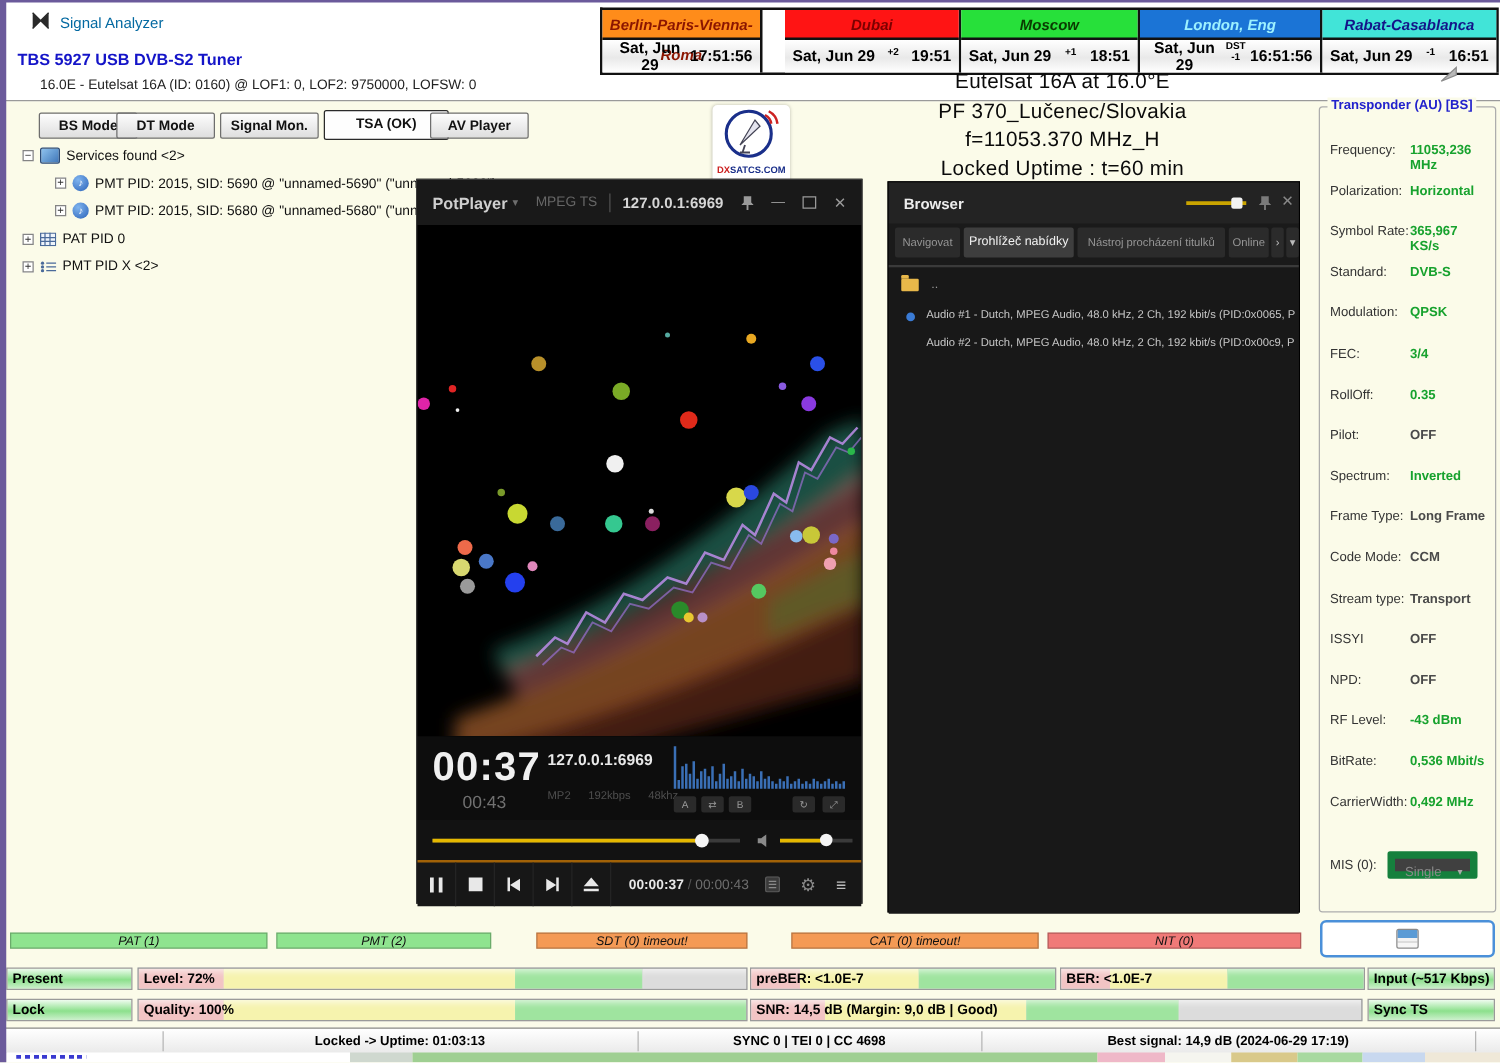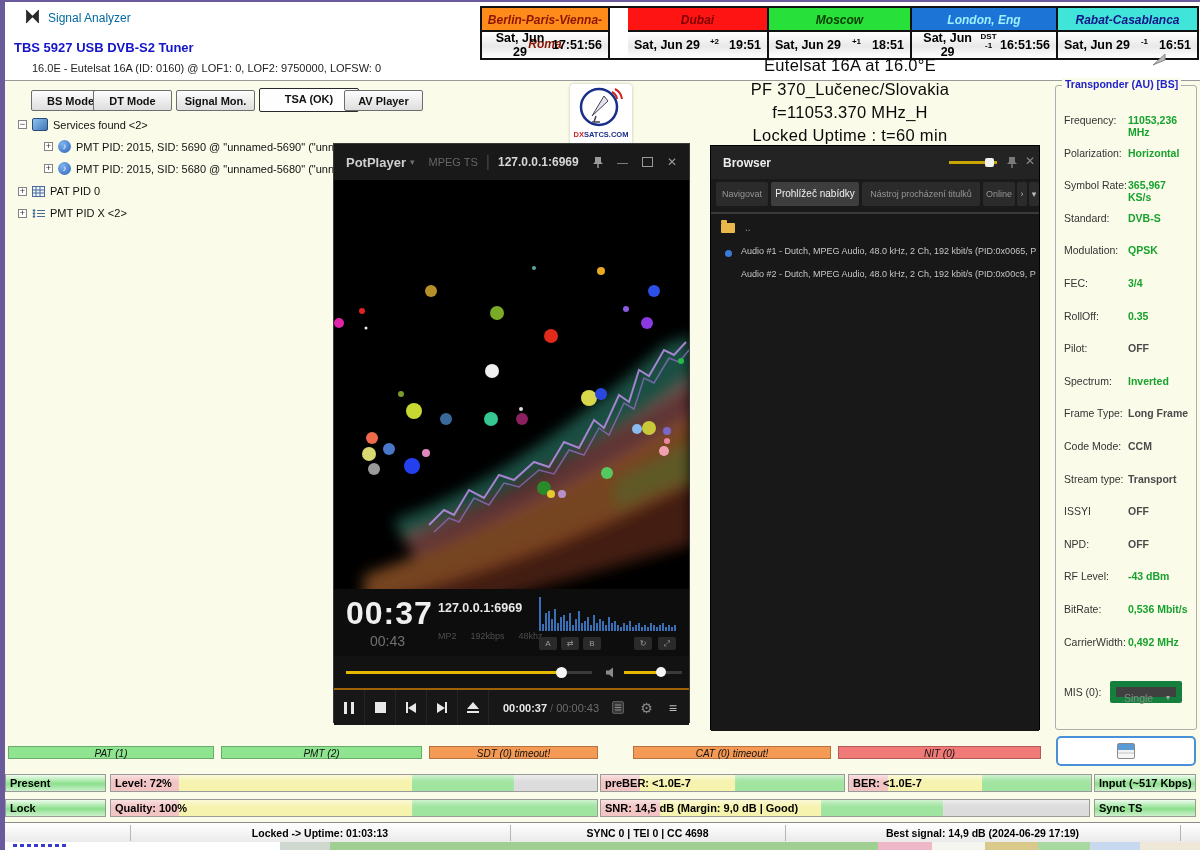--- a/index.html
+++ b/index.html
@@ -498,21 +498,21 @@
       <span>Single</span>
       <span style="position:absolute;right:6px;top:0;color:#aaa;font-size:8px;">▾</span>
     </div>
   </div>
 
   <div class="abs bluebtn">
     <span class="dbicon"></span>
   </div>
 
   <div class="psi ok" style="left:8px;width:206px;">PAT (1)</div>
-  <div class="psi ok" style="left:221px;width:201px;">PMT (2)</div>
+  <div class="psi ok" style="left:221px;width:172px;">PMT (2)</div>
   <div class="psi timeout" style="left:429px;width:169px;">SDT (0) timeout!</div>
   <div class="psi timeout" style="left:633px;width:198px;">CAT (0) timeout!</div>
   <div class="psi error" style="left:838px;width:203px;">NIT (0)</div>
 
   <div class="sig greenfill" style="left:5px;top:774px;width:101px;">
       <span class="lbl">Present</span>
     </div>
   <div class="sig" style="left:110px;top:774px;width:488px;">
     <div class="seg" style="left:0;width:14%;background:#f2c4c4;"></div>
     <div class="seg" style="left:14%;width:48%;background:#f6f3ae;"></div>

